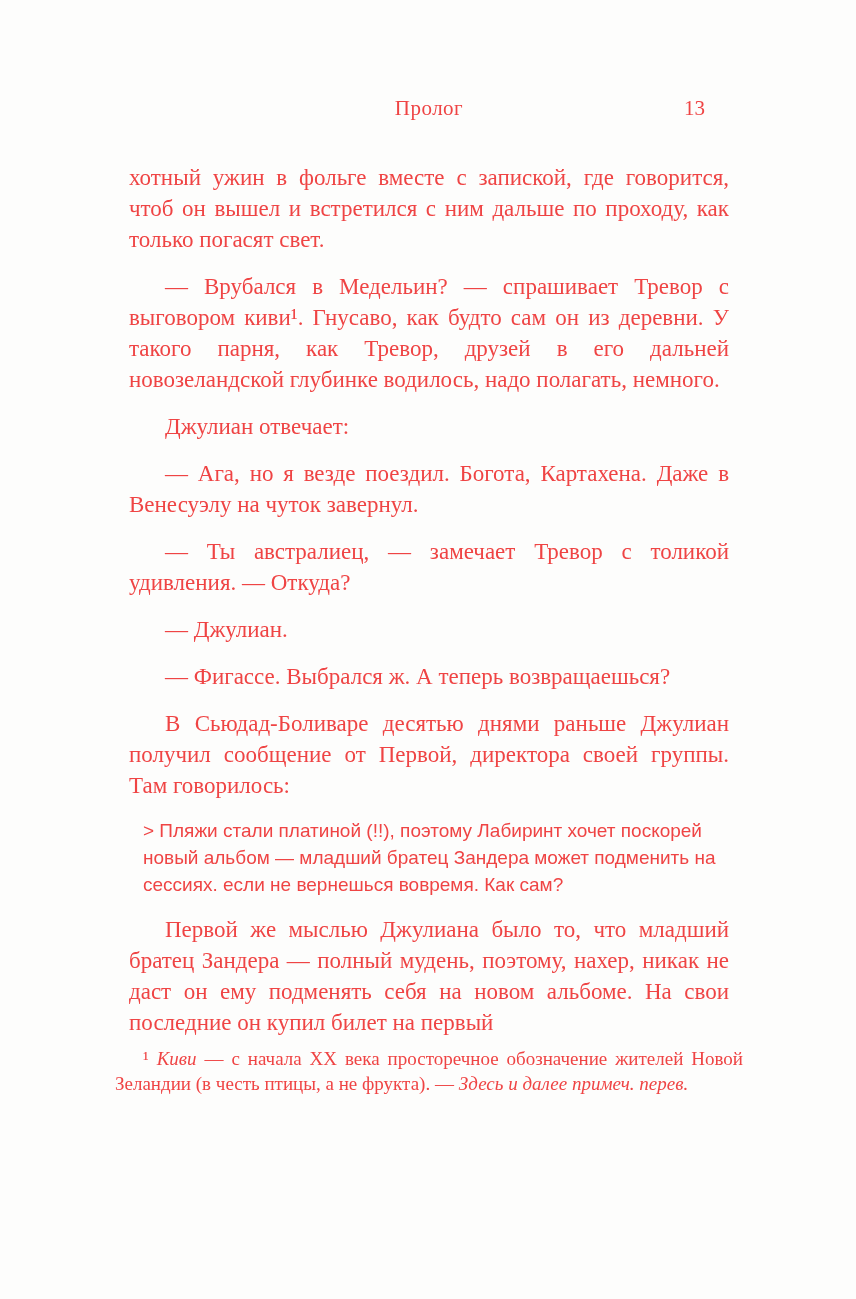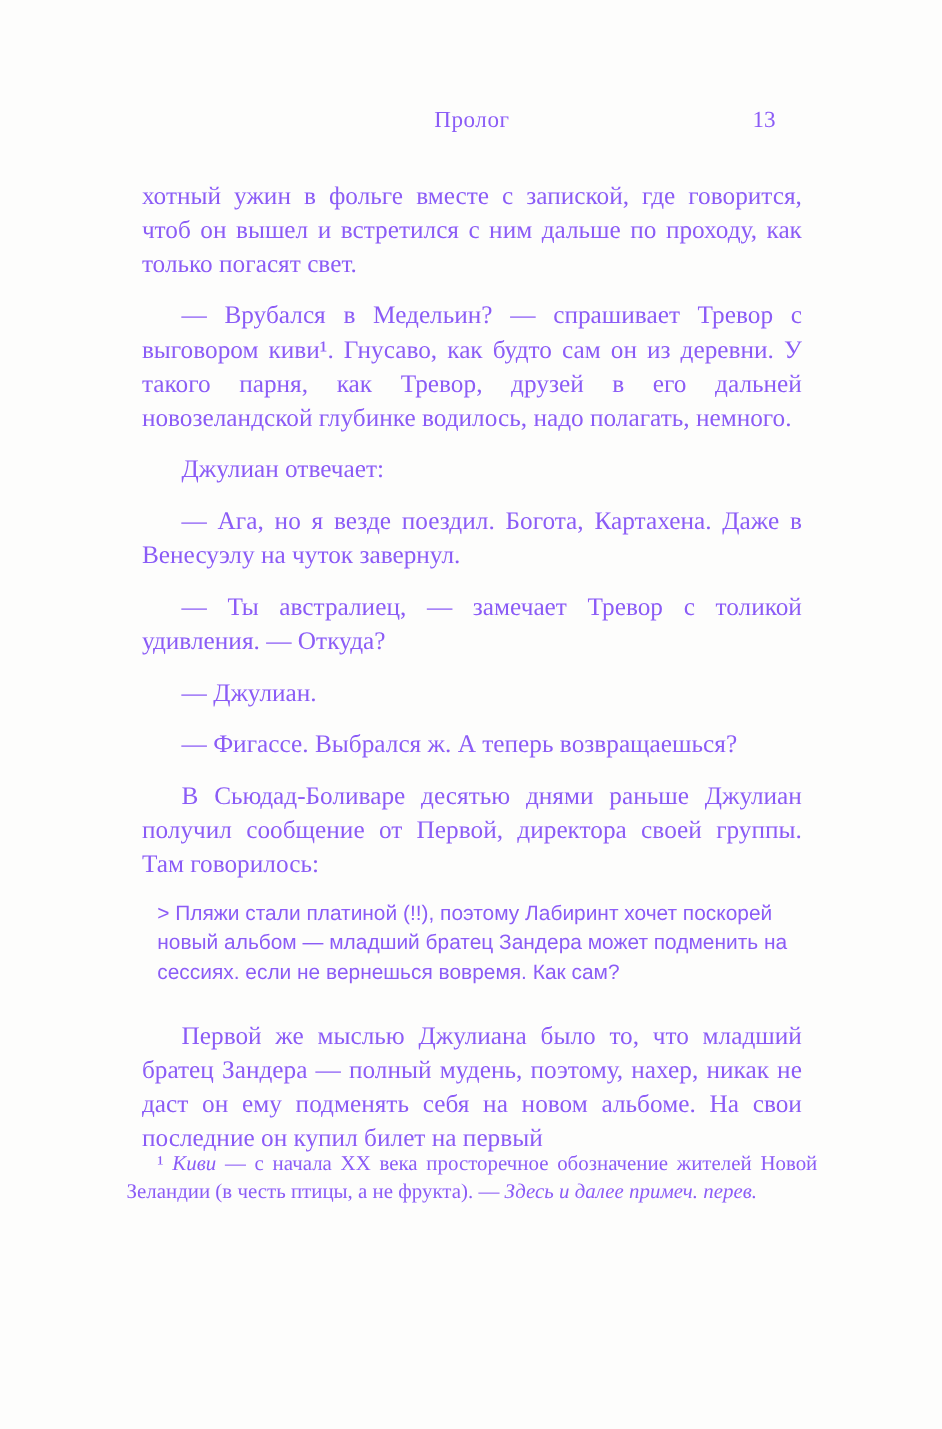--- a/index.html
+++ b/index.html
@@ -5,21 +5,21 @@
   html, body {
     margin: 0;
     padding: 0;
     background: #ffffff;
   }
   .page {
     position: relative;
     width: 856px;
     height: 1299px;
     background: #fdfdfc;
-    color: #8b5cf6;
+    color: #ef4444;
     font-family: "Liberation Serif", serif;
     overflow: hidden;
     box-sizing: border-box;
   }
   .running-head {
     position: absolute;
     top: 94px;
     left: 113px;
     width: 632px;
     height: 28px;
@@ -53,21 +53,21 @@
     text-indent: 36px;
   }
   .text-block p.noindent {
     text-indent: 0;
   }
   .quote {
     font-family: "Liberation Sans", sans-serif;
     font-size: 19px;
     line-height: 27px;
     text-align: left;
-    margin: 15px 20px 28px 30px;
+    margin: 15px 20px 16px 30px;
   }
   .footnote {
     position: absolute;
     top: 1044px;
     left: 113px;
     width: 632px;
     font-size: 19px;
     line-height: 25px;
     text-align: justify;
   }

